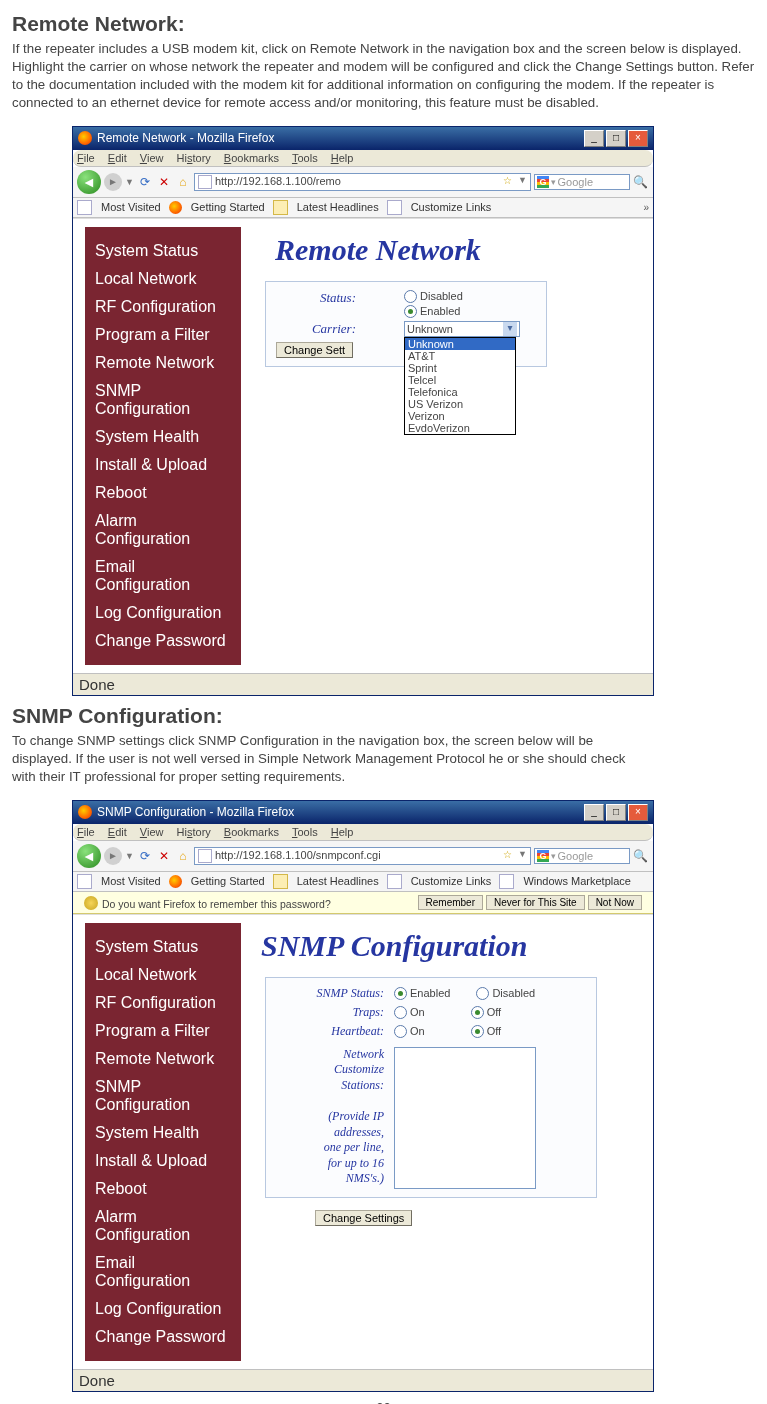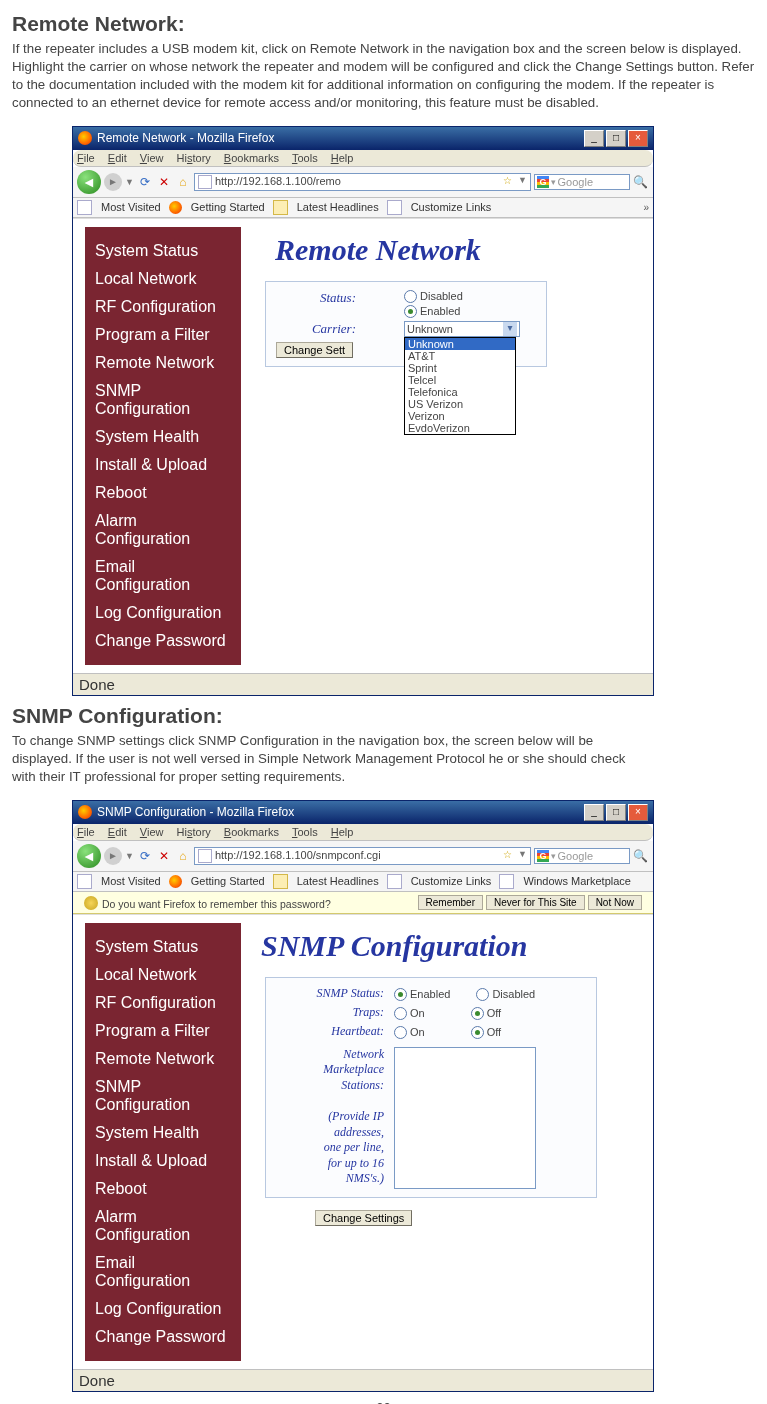--- a/index.html
+++ b/index.html
@@ -101,21 +101,21 @@
 .radio.checked::after{content:'';width:5px;height:5px;background:#3a8a2f;border-radius:50%;}
 .select-box{border:1px solid #7a9ac5;background:#fff;font-size:11px;padding:0 2px;display:flex;align-items:center;justify-content:space-between;width:110px;}
 .sel-drop{background:#c9d9ef;width:14px;height:14px;text-align:center;font-size:10px;color:#4a6aa0;}
 .dropdown-open{position:relative;}
 .dd-list{position:absolute;top:16px;left:0;width:110px;border:1px solid #000;background:#fff;font-size:11px;z-index:5;}
 .dd-item{padding:0px 3px;}
 .dd-item.sel{background:#316ac5;color:#fff;}
 .change-btn{background:#ece9d8;border:1px solid #aca899;border-right-color:#706d61;border-bottom-color:#706d61;font-size:11px;padding:1px 7px;margin-top:2px;}
 
 .snmp-form{border:1px solid #b8c8e0;background:#fbfcfe;padding:8px 10px;width:310px;margin-left:10px;font-size:11px;}
-.snmp-row{display:flex;align-items:flex-end;margin-bottom:4px;}
+.snmp-row{display:flex;align-items:center;margin-bottom:4px;}
 .snmp-label{font-family:'Times New Roman',serif;font-style:italic;color:#2636a1;width:108px;text-align:right;padding-right:10px;font-size:12px;}
 .snmp-opts{display:flex;gap:26px;}
 .hb-input{border:1px solid #7a9ac5;width:100px;font-size:11px;padding:0 3px;background:#fff;}
 .sec-lbl{font-family:'Times New Roman',serif;font-style:italic;color:#2636a1;font-size:12px;margin-left:6px;}
 .nms-row{display:flex;align-items:flex-start;margin-top:8px;}
 .nms-label{font-family:'Times New Roman',serif;font-style:italic;color:#2636a1;width:108px;text-align:right;padding-right:10px;font-size:12px;line-height:1.3;}
 .nms-box{border:1px solid #7a9ac5;background:#fff;width:140px;height:140px;}
 .change-row{text-align:left;padding-left:60px;margin-top:10px;}
 
 .status-bar{background:#ece9d8;border-top:1px solid #c0c0c0;font-size:15px;padding:2px 6px;color:#333;}
@@ -382,21 +382,21 @@
                 </div>
             <div class="radio-opt" style="margin-left:20px;">
                   <span class="radio checked"></span>
                   <span>Off</span>
                 </div>
           </div>
         </div>
         <div class="nms-row">
           <div class="nms-label">
             <span>Network</span><br>
-            <span>Marketplace</span><br>
+            <span>Customize</span><br>
             <span>Stations:</span><br><br>
             <span>(Provide IP</span><br>
             <span>addresses,</span><br>
             <span>one per line,</span><br>
             <span>for up to 16</span><br>
             <span>NMS's.)</span>
           </div>
           <div class="nms-box"></div>
         </div>
       </div>

